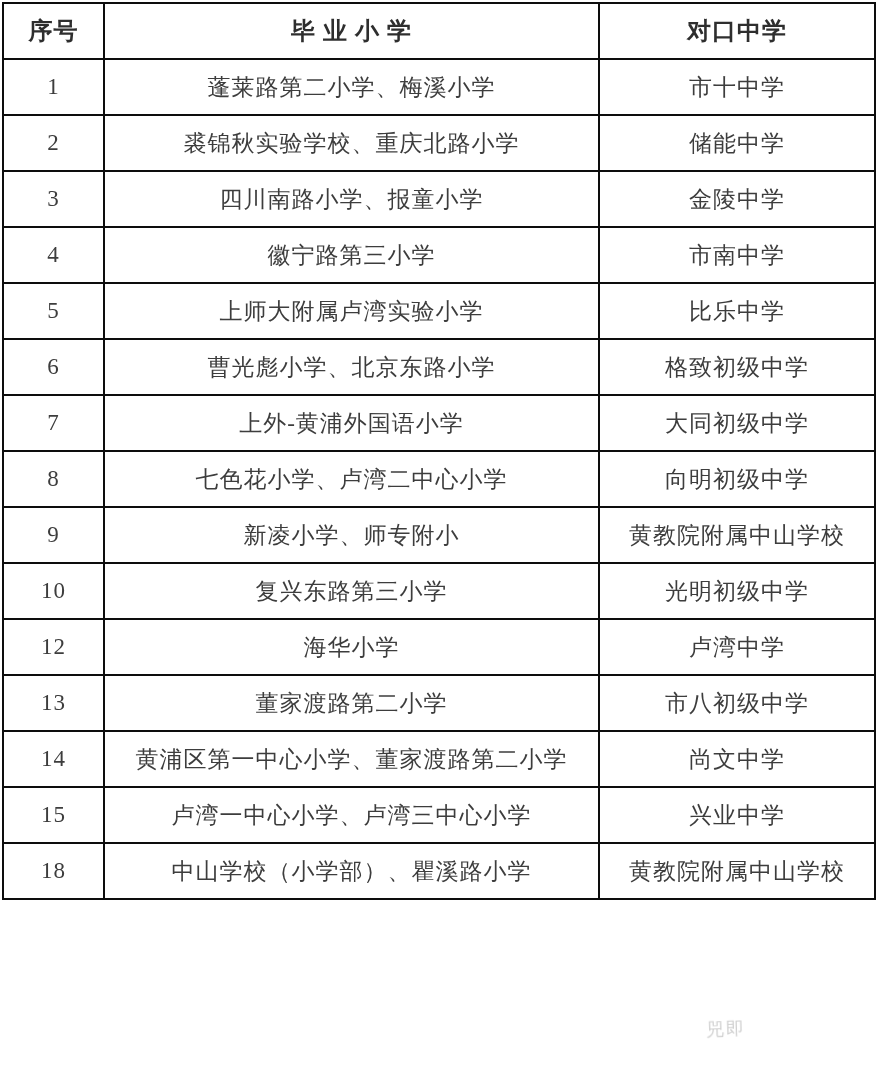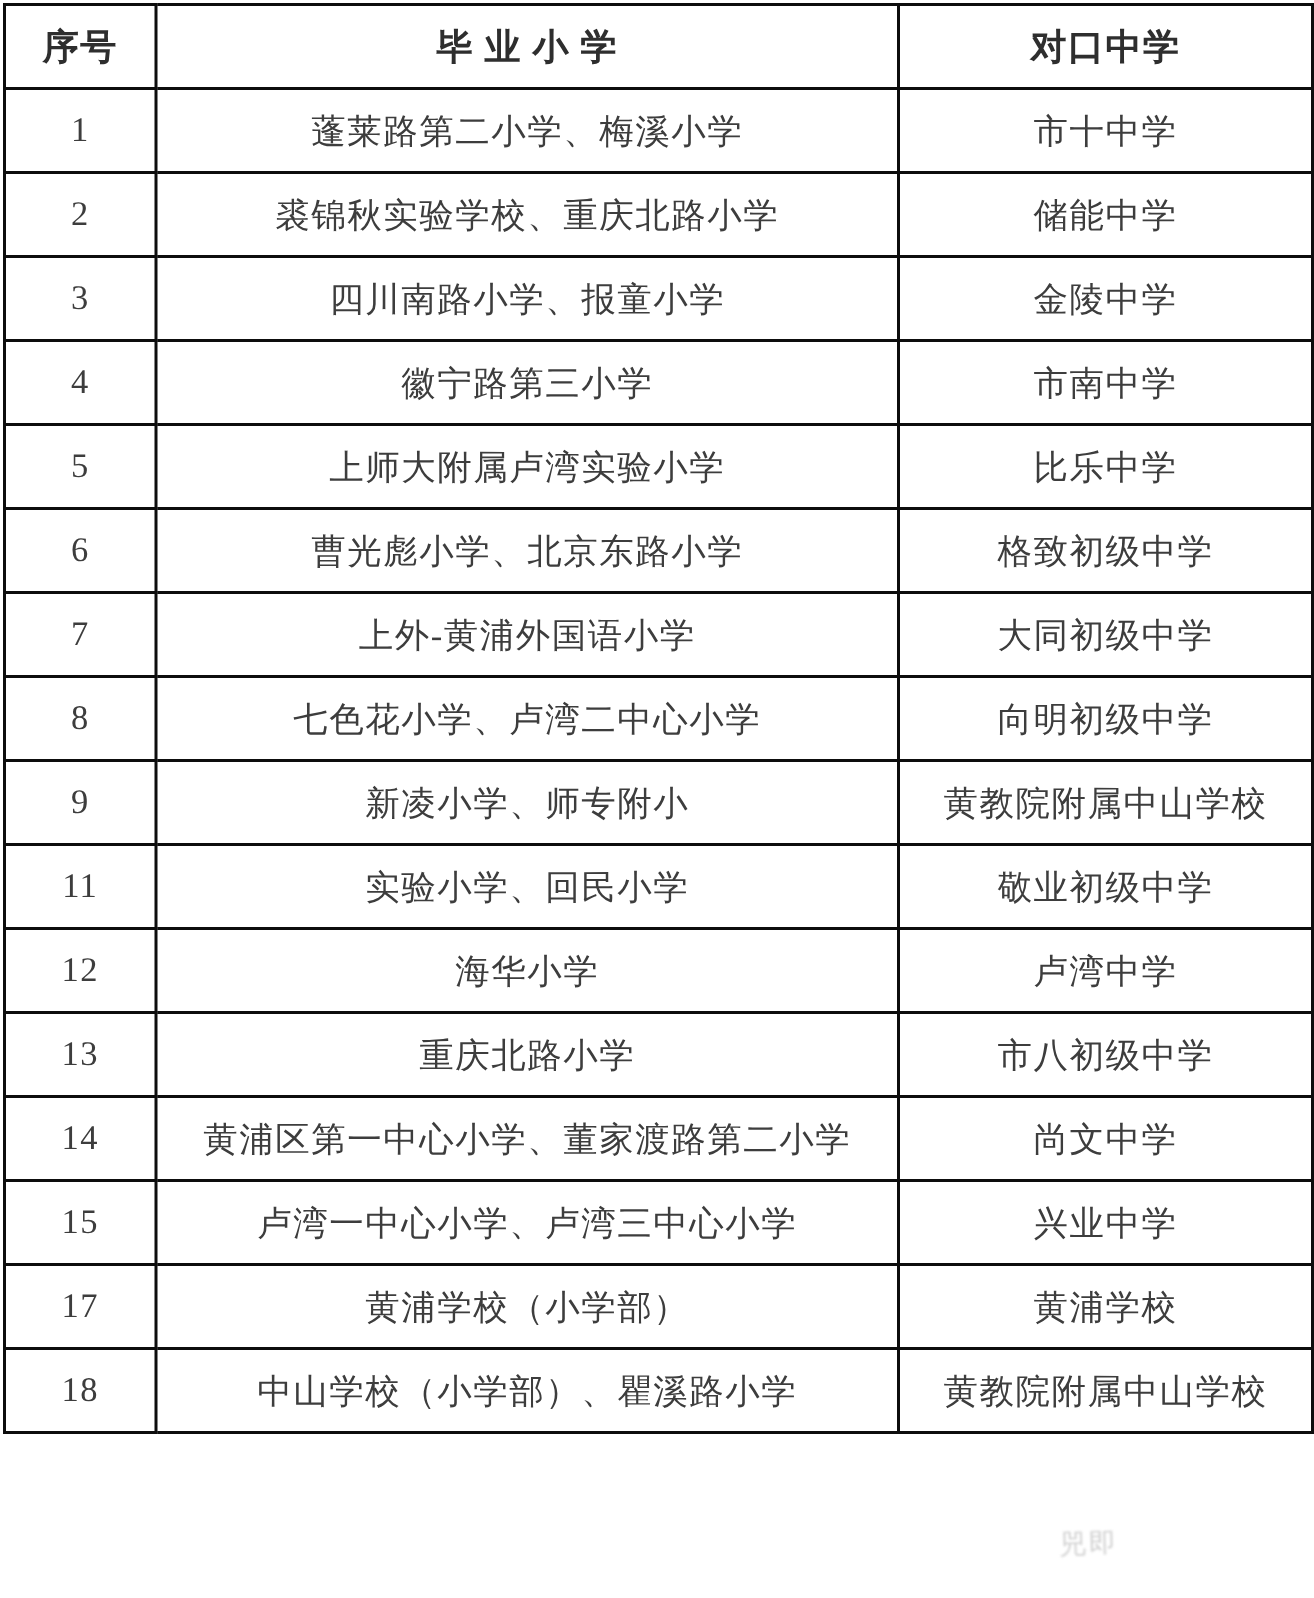--- a/index.html
+++ b/index.html
@@ -132,48 +132,43 @@
           <td>8</td>
           <td>七色花小学、卢湾二中心小学</td>
           <td>向明初级中学</td>
         </tr>
         <tr>
           <td>9</td>
           <td>新凌小学、师专附小</td>
           <td>黄教院附属中山学校</td>
         </tr>
         <tr>
-          <td>11</td>
-          <td>实验小学、回民小学</td>
-          <td>敬业初级中学</td>
+          <td>10</td>
+          <td>复兴东路第三小学</td>
+          <td>光明初级中学</td>
         </tr>
         <tr>
           <td>12</td>
           <td>海华小学</td>
           <td>卢湾中学</td>
         </tr>
         <tr>
           <td>13</td>
-          <td>重庆北路小学</td>
+          <td>董家渡路第二小学</td>
           <td>市八初级中学</td>
         </tr>
         <tr>
           <td>14</td>
           <td>黄浦区第一中心小学、董家渡路第二小学</td>
           <td>尚文中学</td>
         </tr>
         <tr>
           <td>15</td>
           <td>卢湾一中心小学、卢湾三中心小学</td>
           <td>兴业中学</td>
-        </tr>
-        <tr>
-          <td>17</td>
-          <td>黄浦学校（小学部）</td>
-          <td>黄浦学校</td>
         </tr>
         <tr>
           <td>18</td>
           <td>中山学校（小学部）、瞿溪路小学</td>
           <td>黄教院附属中山学校</td>
         </tr>
       </tbody>
   </table>
 
   <div class="watermark">

